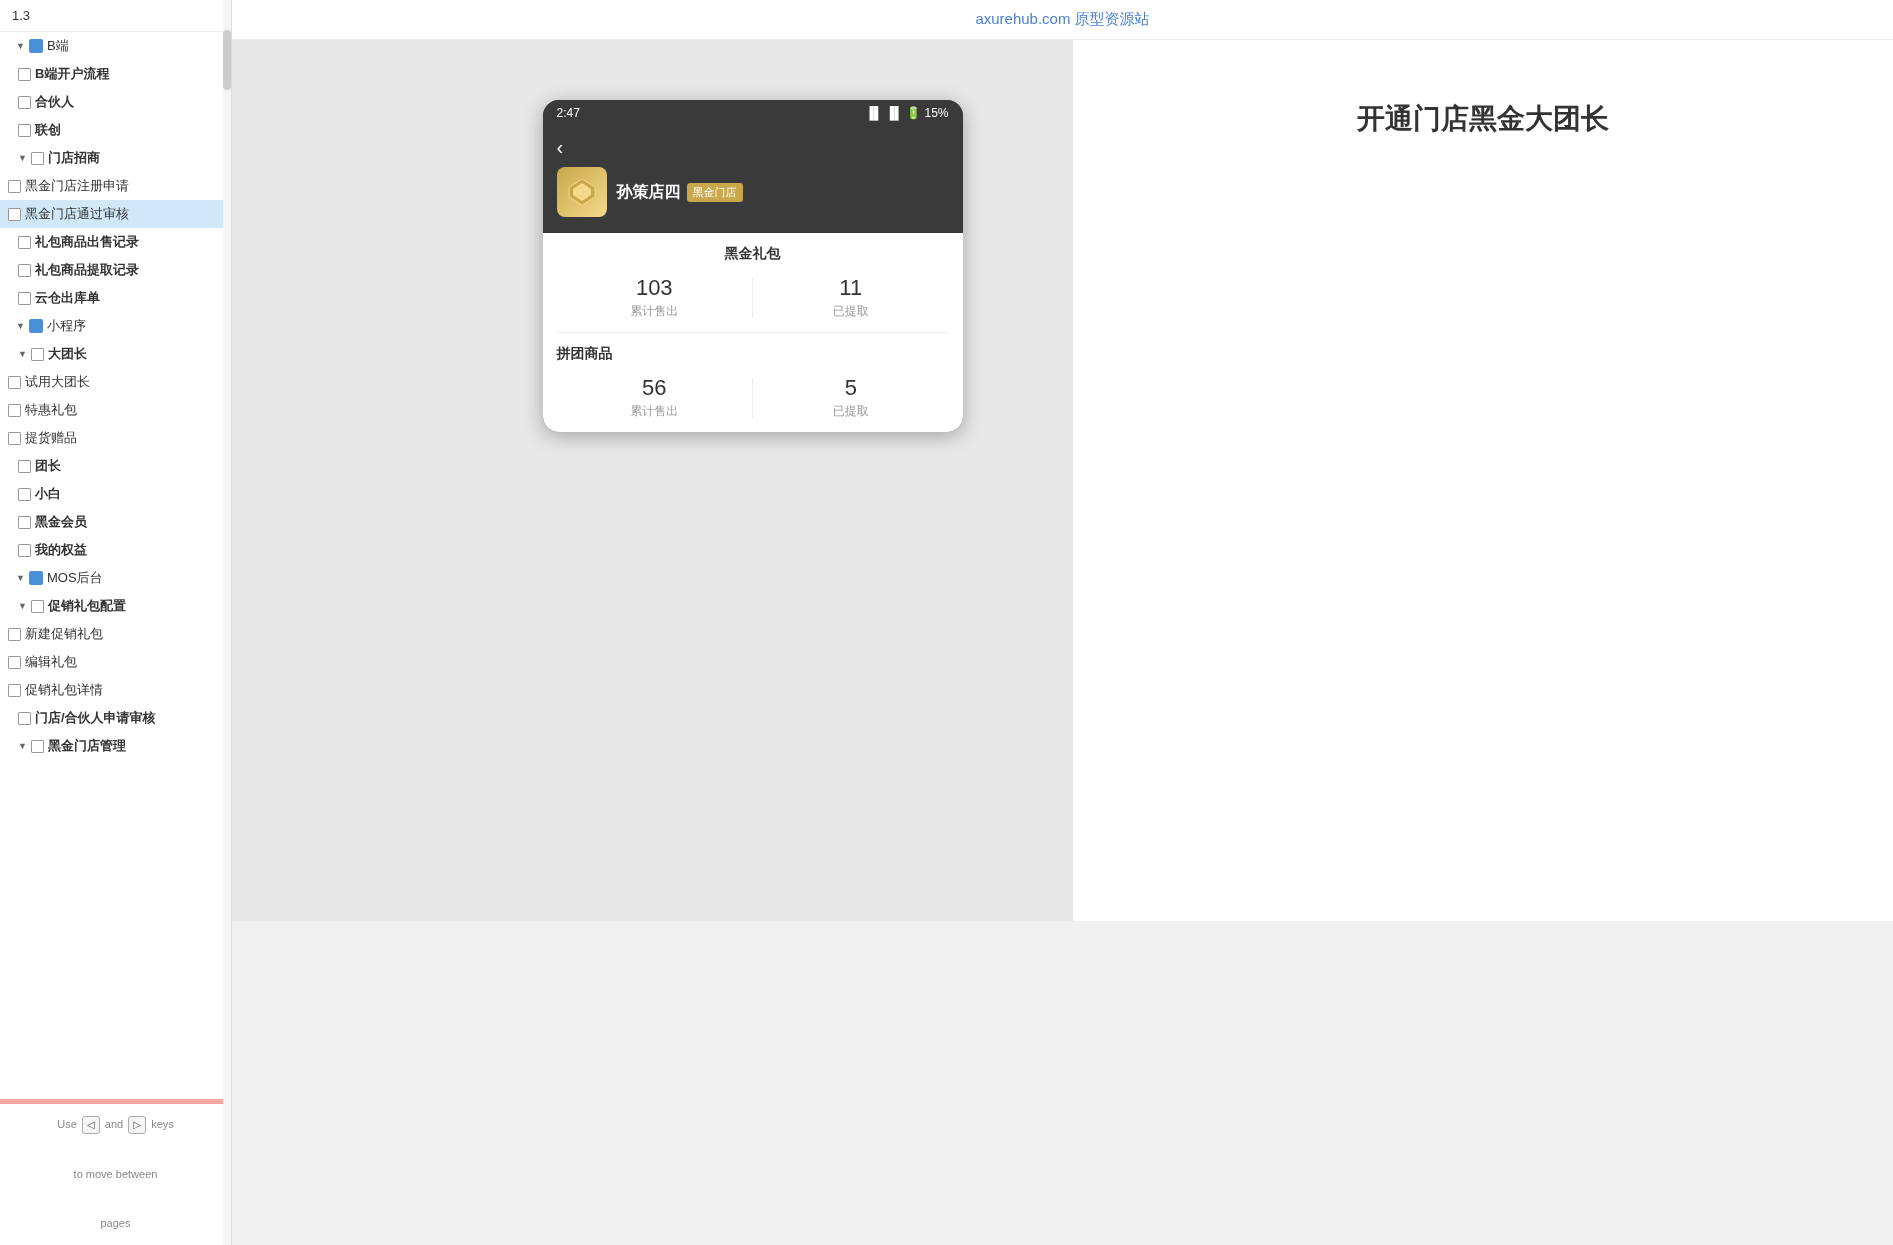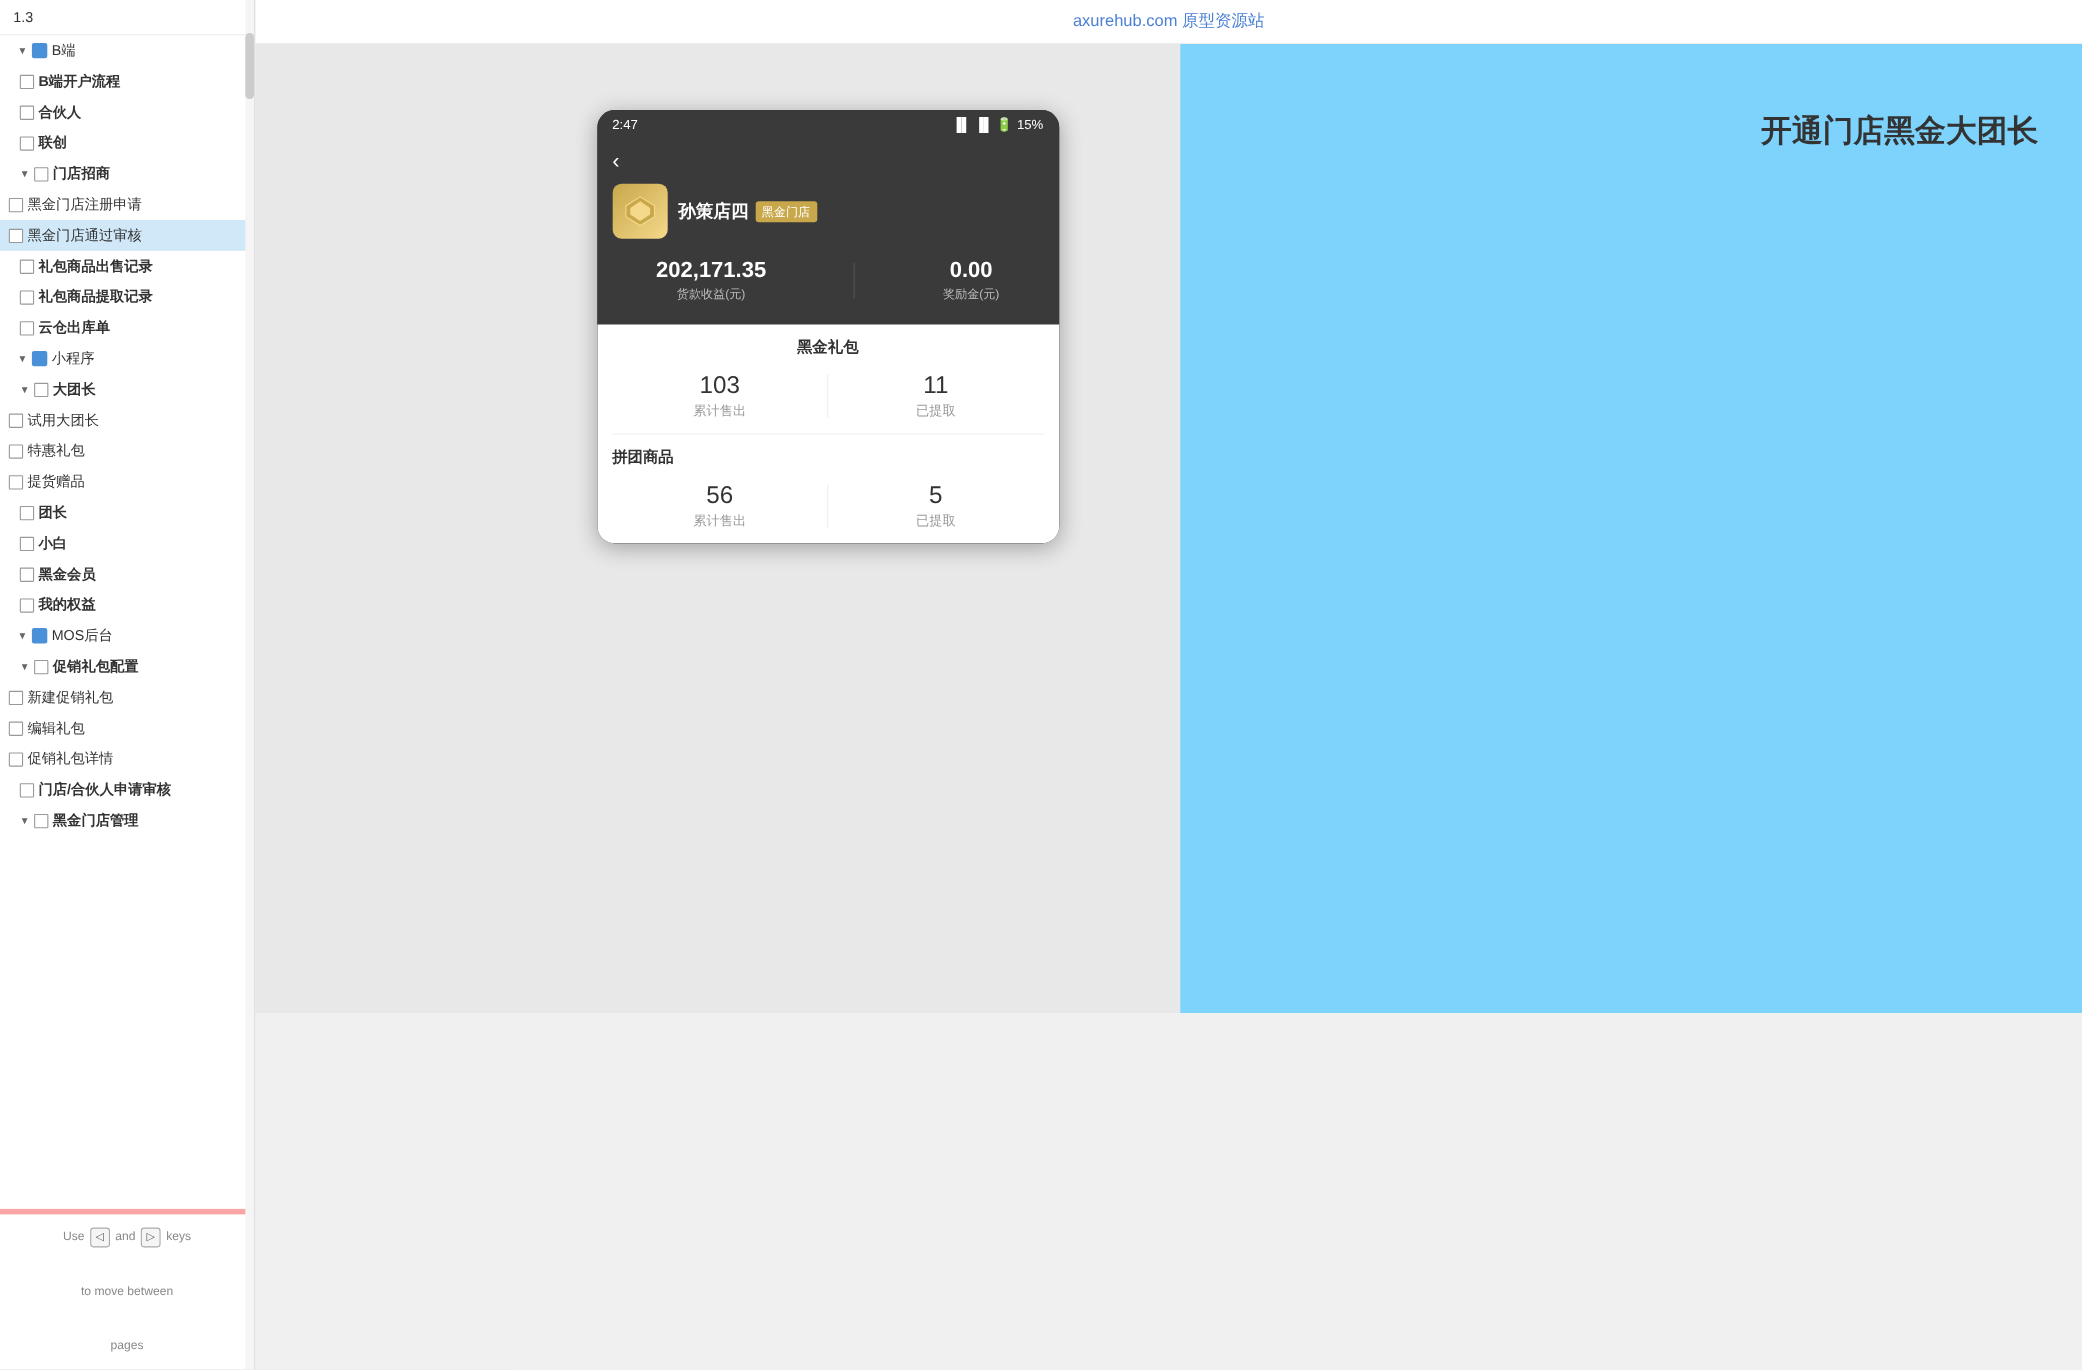--- a/index.html
+++ b/index.html
@@ -328,24 +328,24 @@
 
     .section-stats-2 {
       display: flex;
       align-items: center;
       padding: 4px 14px 12px;
     }
 
     
     .right-panel {
       width: 820px;
-      background: #7dd3fc;
+      background: #ffffff;
       display: flex;
       align-items: flex-start;
-      justify-content: flex-end;
+      justify-content: center;
       padding: 60px 40px;
     }
 
     .right-text {
       font-size: 28px;
       font-weight: bold;
       color: #333;
     }
   </style>
 </head>
@@ -519,31 +519,20 @@
               </svg>
             </div>
             <div class="store-name-badge">
               <div style="display:flex;align-items:center;gap:6px;">
                 <span class="store-name">孙策店四</span>
                 <span class="store-badge">黑金门店</span>
               </div>
             </div>
           </div>
 
-          <div class="stats-row">
-            <div class="stat-item">
-              <div class="stat-value">202,171.35</div>
-              <div class="stat-label">货款收益(元)</div>
-            </div>
-            <div class="stat-divider"></div>
-            <div class="stat-item">
-              <div class="stat-value">0.00</div>
-              <div class="stat-label">奖励金(元)</div>
-            </div>
-          </div>
         </div>
 
         <div class="phone-body">
 
           <div class="section-title">黑金礼包</div>
           <div class="section-stats">
             <div class="section-stat">
               <div class="section-stat-value">103</div>
               <div class="section-stat-label">累计售出</div>
             </div>

